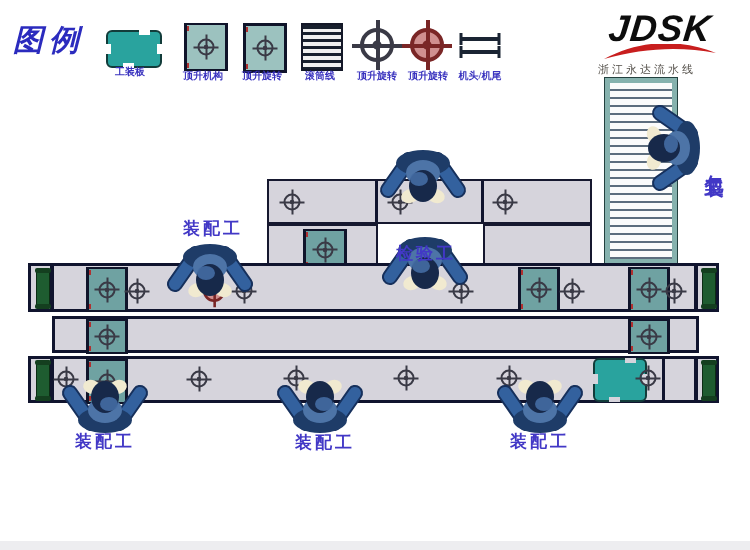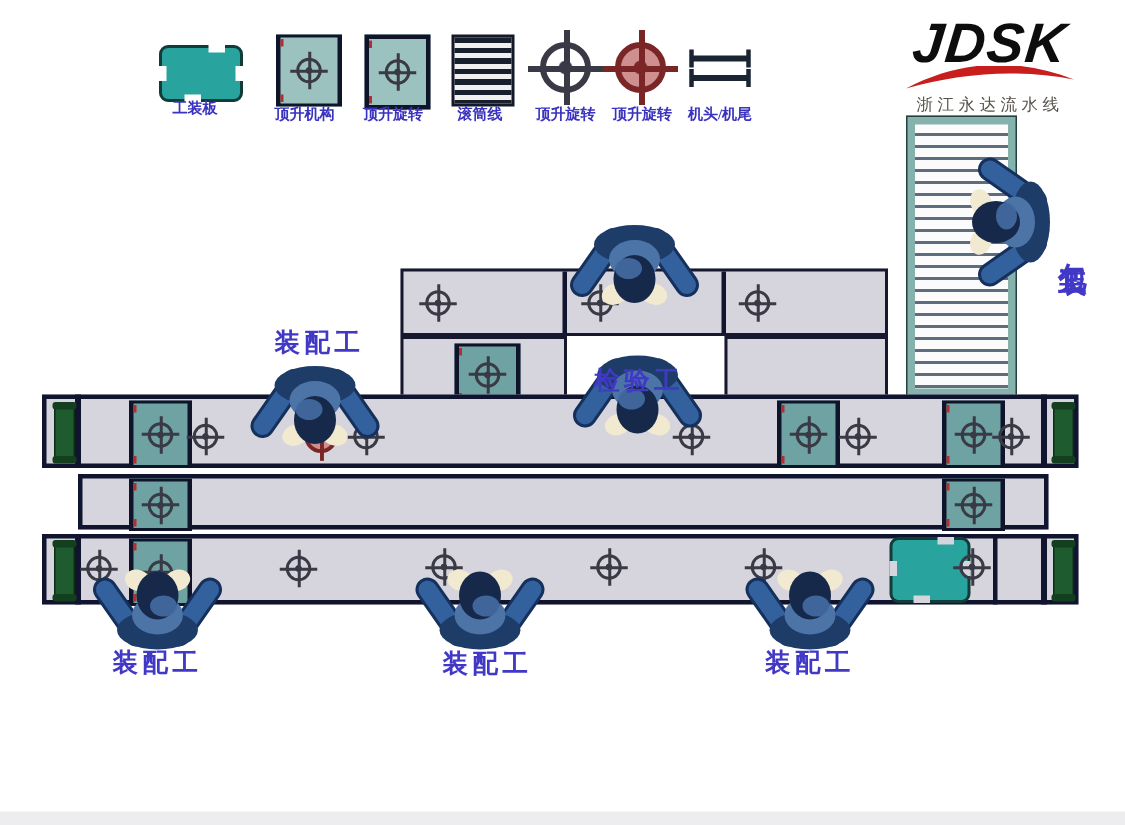--- a/index.html
+++ b/index.html
@@ -64,21 +64,21 @@
 
   
   .role{position:absolute;font-size:17px;font-weight:bold;color:#4238c6;text-align:center;
         white-space:nowrap;letter-spacing:3px;}
   .role.vert{writing-mode:vertical-rl;letter-spacing:2px;white-space:normal;}
 
   
   .brand{position:absolute;font-family:"Liberation Sans","DejaVu Sans",sans-serif;
      font-weight:900;font-style:italic;font-size:37px;color:#0d0d0d;letter-spacing:1px;
      transform:skewX(-6deg);}
-  .tagline{position:absolute;font-size:11px;color:#55514b;letter-spacing:3px;text-align:center;}
+  .tagline{position:absolute;font-size:11px;color:#55514b;letter-spacing:3px;}
 
   .bottom-strip{position:absolute;left:0;top:541px;width:750px;height:9px;background:#ededf0;}
 </style>
 </head>
 <body>
 
 <div id="stage">
 
   <svg width="0" height="0" style="position:absolute">
     <defs>
@@ -90,20 +90,21 @@
         <ellipse cx="44" cy="17" rx="27" ry="13" fill="#1e3c68"></ellipse>
         <ellipse cx="44" cy="27" rx="17" ry="13" fill="#4d74a7"></ellipse>
         <ellipse cx="31" cy="50" rx="9" ry="7" fill="#f1ead0" transform="rotate(-20 31 50)"></ellipse>
         <ellipse cx="57" cy="50" rx="9" ry="7" fill="#f1ead0" transform="rotate(20 57 50)"></ellipse>
         <ellipse cx="44" cy="40" rx="14" ry="16" fill="#17294a"></ellipse>
         <ellipse cx="40" cy="33" rx="9" ry="7" fill="#446ba3" opacity="0.9"></ellipse>
       </g>
     </defs>
   </svg>
 
+  <div class="abs legend-title">图例</div>
 
   <div class="plate" style="left:106px;top:30px;width:52px;height:34px;">
     <i class="n1"></i>
       <i class="n2"></i>
       <i class="n3"></i>
       <i class="n4"></i>
   </div>
   <div class="abs legend-label" style="left:100px;top:65px;width:60px;">工装板</div>
 
   <div class="mech light" style="left:184px;top:23px;width:38px;height:44px;">

